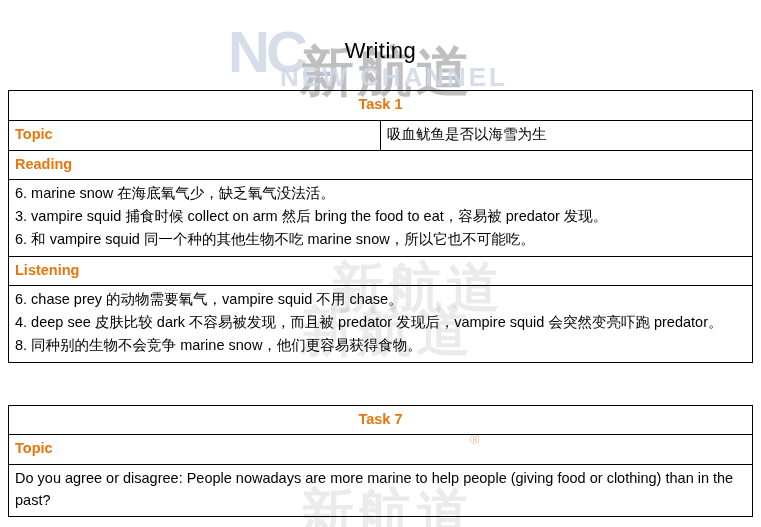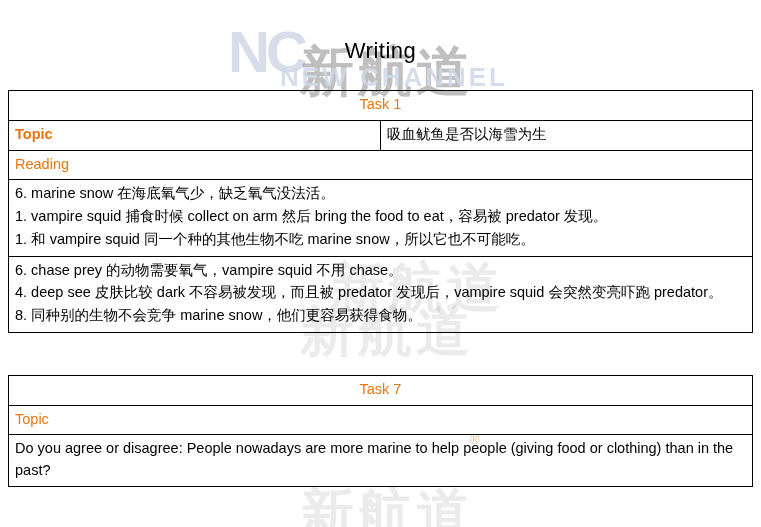--- a/index.html
+++ b/index.html
@@ -91,34 +91,34 @@
     border: 1px solid #000000;
     padding: 3px 6px 4px 6px;
     font-size: 14.5px;
     line-height: 1.5;
     vertical-align: top;
     background: transparent;
   }
 
   .task-head {
     text-align: center;
-    font-weight: normal;
+    font-weight: bold;
     color: #e8760c;
     font-size: 15px;
     padding: 3px 0 4px 0 !important;
   }
   .label-cell {
     color: #e8760c;
     font-weight: bold;
     width: 165px;
     white-space: nowrap;
   }
   .section-label {
     color: #e8760c;
-    font-weight: normal;
+    font-weight: bold;
   }
   .body-cell {
     font-size: 14.5px;
   }
   .body-cell p {
     margin: 0 0 1px 0;
   }
   .topic-value {
     font-size: 15px;
   }
@@ -165,23 +165,26 @@
       <tr>
         <td class="label-cell">Topic</td>
         <td class="topic-value">吸血鱿鱼是否以海雪为生</td>
       </tr>
       <tr>
         <td colspan="2" class="section-label">Reading</td>
       </tr>
       <tr>
         <td colspan="2" class="body-cell">
           <p>6. marine snow 在海底氧气少，缺乏氧气没法活。</p>
-          <p>1. vampire squid 捕食时候 collect on arm  然后 bring the food to eat，容易被 predator 发现。</p>
-          <p>1. 和 vampire squid 同一个种的其他生物不吃 marine snow，所以它也不可能吃。</p>
+          <p>3. vampire squid 捕食时候 collect on arm  然后 bring the food to eat，容易被 predator 发现。</p>
+          <p>6. 和 vampire squid 同一个种的其他生物不吃 marine snow，所以它也不可能吃。</p>
         </td>
+      </tr>
+      <tr>
+        <td colspan="2" class="section-label">Listening</td>
       </tr>
       <tr>
         <td colspan="2" class="body-cell">
           <p>6. chase prey 的动物需要氧气，vampire squid 不用 chase。</p>
           <p>4. deep see 皮肤比较 dark 不容易被发现，而且被 predator 发现后，vampire squid 会突然变亮吓跑 predator。</p>
           <p>8. 同种别的生物不会竞争 marine snow，他们更容易获得食物。</p>
         </td>
       </tr>
     </tbody>
   </table>

